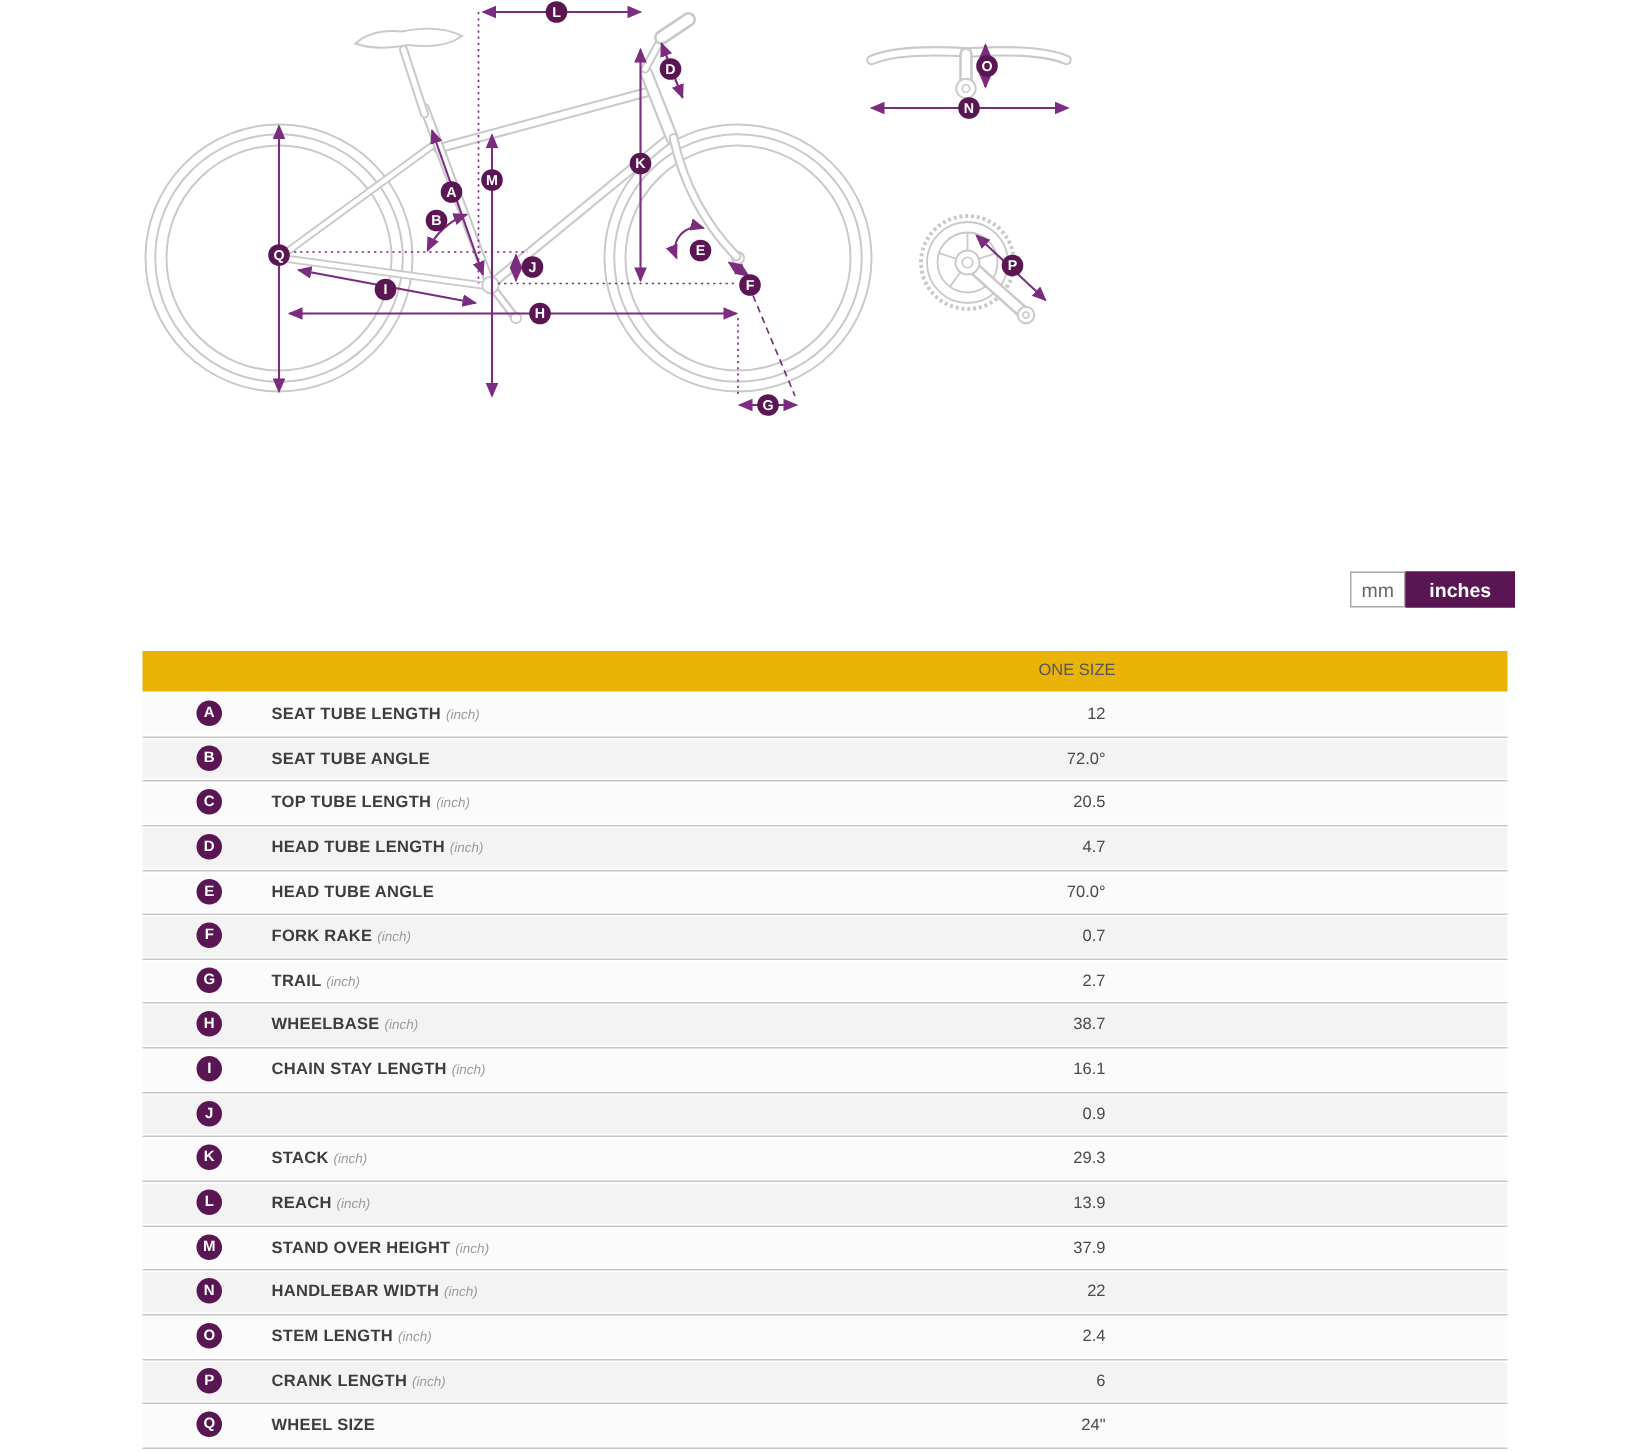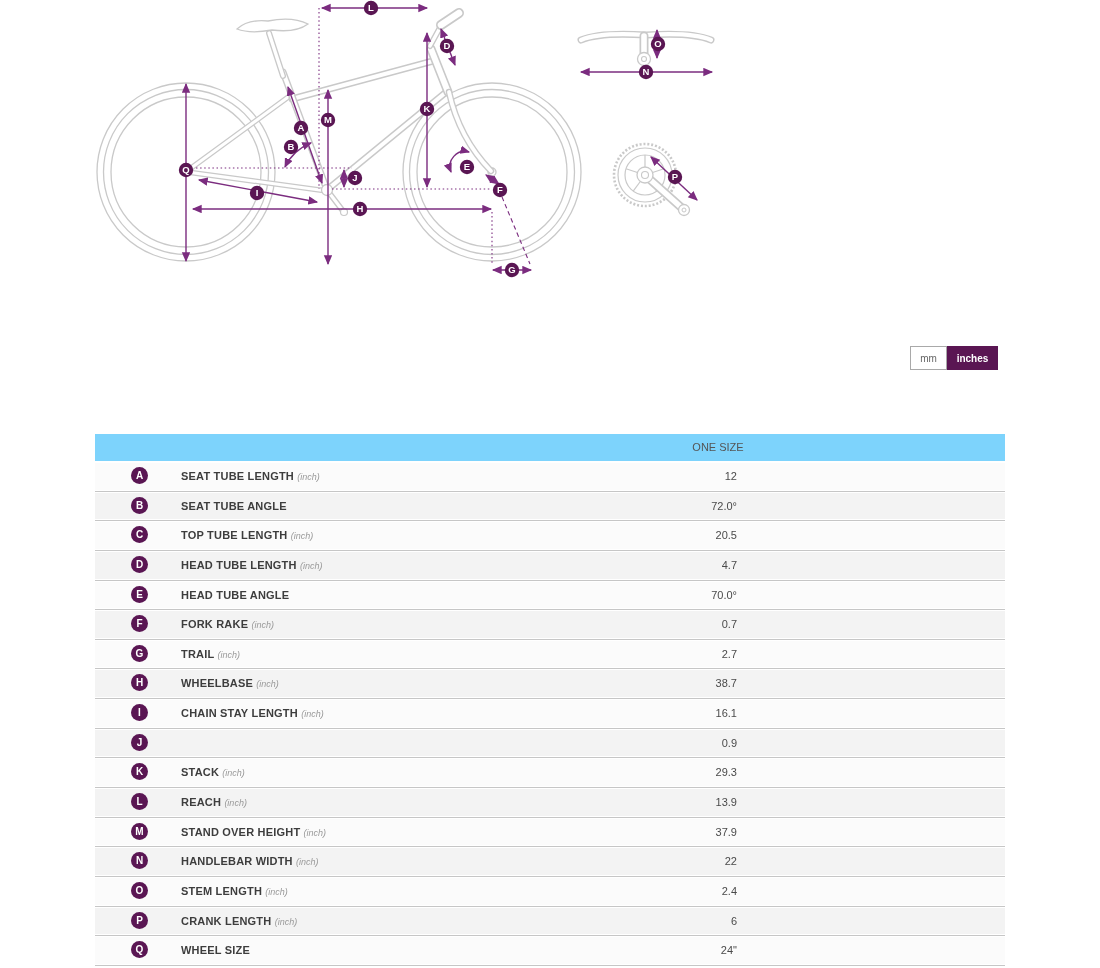--- a/index.html
+++ b/index.html
@@ -9,27 +9,27 @@
   .diagram{position:absolute;left:90px;top:0;width:650px;height:310px;}
   .tO{stroke:#c9c9c9;fill:none;stroke-linecap:round;stroke-linejoin:round;}
   .tI{stroke:#ffffff;fill:none;stroke-linecap:round;stroke-linejoin:round;}
   .wheel{stroke:#c9c9c9;fill:none;stroke-width:1.3;}
   .meas{stroke:#7b2c7f;stroke-width:1.4;fill:none;}
   .dot{stroke:#7b2c7f;stroke-width:1.1;fill:none;stroke-dasharray:1.5 2.6;}
   .dash{stroke:#7b2c7f;stroke-width:1.1;fill:none;stroke-dasharray:4.5 3.2;}
   .bdg{fill:#5a1653;}
   .bdgT{fill:#fff;font-size:9.5px;font-weight:bold;text-anchor:middle;}
   
-  .unit-toggle{position:absolute;left:900px;top:346px;display:flex;font-size:10px;margin-left:10px;}
+  .unit-toggle{position:absolute;left:900px;top:381px;display:flex;font-size:13px;}
   .ut-btn{height:24px;line-height:24px;text-align:center;box-sizing:border-box;cursor:pointer;}
   .ut-mm{width:37px;background:#fff;border:1px solid #a9a9a9;color:#666;}
-  .ut-in{width:51px;background:#5a1653;color:#fff;font-weight:bold;border:1px solid #5a1653;}
+  .ut-in{width:73px;background:#5a1653;color:#fff;font-weight:bold;border:1px solid #5a1653;}
   
   .geo-table{position:absolute;left:95px;top:434px;width:910px;}
-  .thead{position:relative;height:27px;background:#7dd3fc;margin-bottom:2px;}
+  .thead{position:relative;height:27px;background:#eab308;margin-bottom:2px;}
   .thead .size-h{position:absolute;left:573px;width:100px;text-align:center;
                  line-height:27px;font-size:11px;color:#555;}
   .grow{position:relative;height:29.65px;}
   .grow .stripe{position:absolute;left:0;right:0;top:0;bottom:3px;}
   .grow:nth-child(odd) .stripe{background:#fbfbfb;}
   .grow:nth-child(even) .stripe{background:#f3f3f3;}
   .grow::after{content:'';position:absolute;left:0;right:0;bottom:1px;height:1px;background:#c6c6c6;}
   .rbadge{position:absolute;left:36px;top:4px;width:17px;height:17px;border-radius:50%;
           background:#5a1653;color:#fff;font-size:10px;font-weight:bold;
           text-align:center;line-height:17px;}

